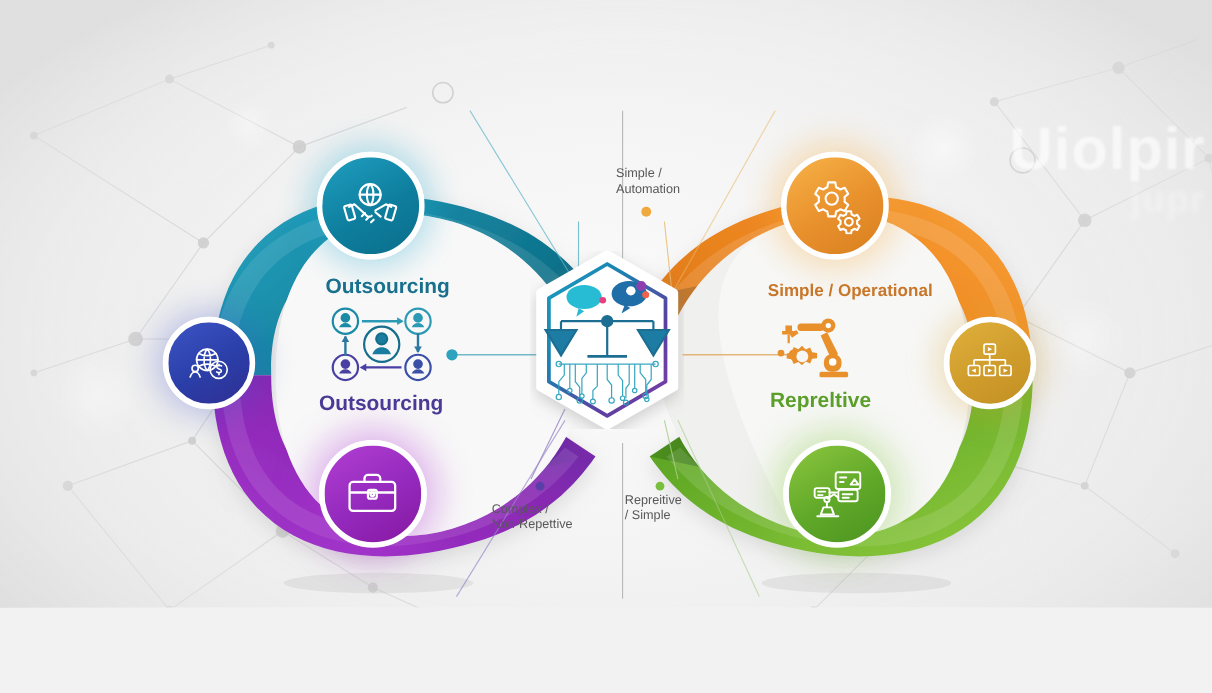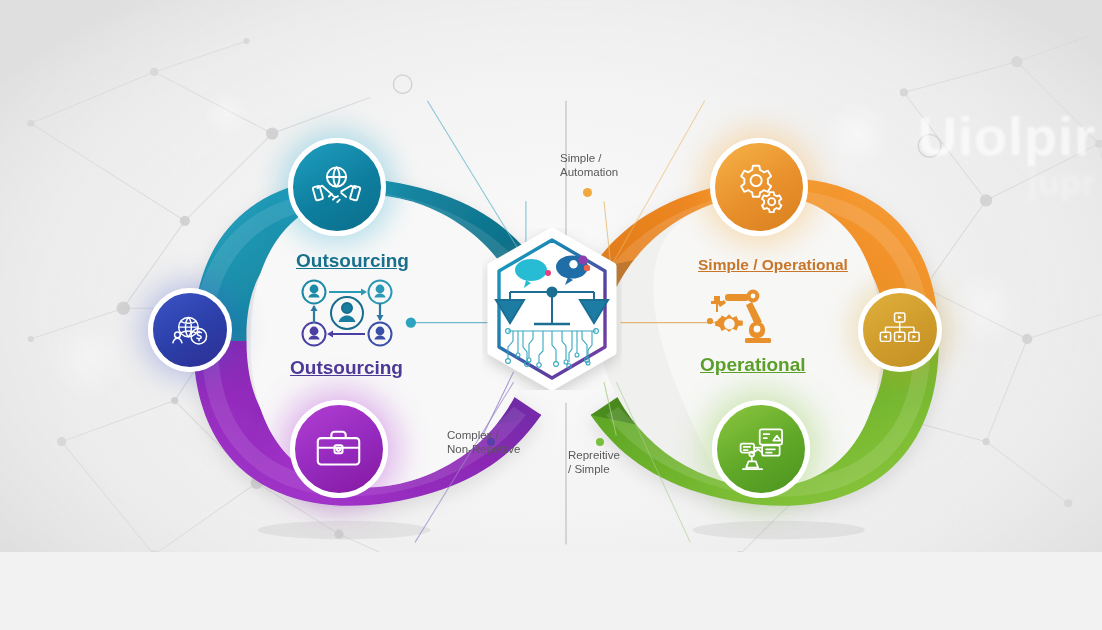--- a/index.html
+++ b/index.html
@@ -42,29 +42,29 @@
     background:linear-gradient(150deg,#f7b248 0%,#e8902c 55%,#d9801f 100%);
     box-shadow:0 0 28px 10px rgba(245,170,60,.32);}
   .n-flow{left:858px;top:288px;
     background:linear-gradient(150deg,#dfb03c 0%,#cf9c2c 55%,#c28f22 100%);
     box-shadow:0 0 26px 9px rgba(215,165,50,.26);}
   .n-robot{left:712px;top:400px;width:98px;height:98px;
     background:linear-gradient(150deg,#8dc63f 0%,#5fa828 55%,#4c9420 100%);
     box-shadow:0 0 30px 11px rgba(130,200,60,.32);}
 
   
-  .panel-lbl{position:absolute;font-weight:700;z-index:38;white-space:nowrap;text-decoration:underline;}
+  .panel-lbl{position:absolute;font-weight:700;z-index:38;white-space:nowrap;}
   .lbl-out-top{left:296px;top:250px;font-size:19px;color:#19708d;}
   .lbl-out-bot{left:290px;top:357px;font-size:19px;color:#4b3a96;}
   .lbl-simple{left:698px;top:256px;font-size:15.5px;color:#c8762a;font-weight:700;}
   .lbl-auto{left:700px;top:354px;font-size:19px;color:#5b9f2a;}
 
   .callout{position:absolute;font-size:11.5px;line-height:1.22;color:#58585a;z-index:46;}
   .co-simple{left:560px;top:151px;}
-  .co-complex{left:447px;top:428px;}
+  .co-complex{left:447px;top:456px;}
   .co-oper{left:568px;top:448px;}
 
   .dot{position:absolute;border-radius:50%;z-index:47;}
 
   .icon-center{position:absolute;z-index:38;}
   .ic-people{left:299px;top:279px;width:96px;height:68px;}
   .ic-robot{left:700px;top:288px;width:92px;height:66px;}
 
   .hairline{position:absolute;z-index:36;}
 </style>
@@ -297,21 +297,21 @@
     <div>Non-Repettive</div>
   </div>
   <div class="callout co-oper">
     <div>Repreitive</div>
     <div>/ Simple</div>
   </div>
 
   <div class="panel-lbl lbl-out-top">Outsourcing</div>
   <div class="panel-lbl lbl-out-bot">Outsourcing</div>
   <div class="panel-lbl lbl-simple">Simple / Operational</div>
-  <div class="panel-lbl lbl-auto">Operational</div>
+  <div class="panel-lbl lbl-auto">Repreltive</div>
 
   <svg class="icon-center ic-people" viewBox="0 0 96 68">
     <g fill="none" stroke-width="2">
       <g stroke="#1b8aa6">
         <circle cx="15" cy="13" r="11.5"></circle>
         <circle cx="15" cy="10" r="3.4" fill="#1b8aa6"></circle>
         <path d="M9.3 18.6c.9-2.6 3-4 5.7-4s4.8 1.4 5.7 4" fill="#1b8aa6" stroke="none"></path>
       </g>
       <g stroke="#2c9ab4">
         <circle cx="81" cy="13" r="11.5"></circle>

